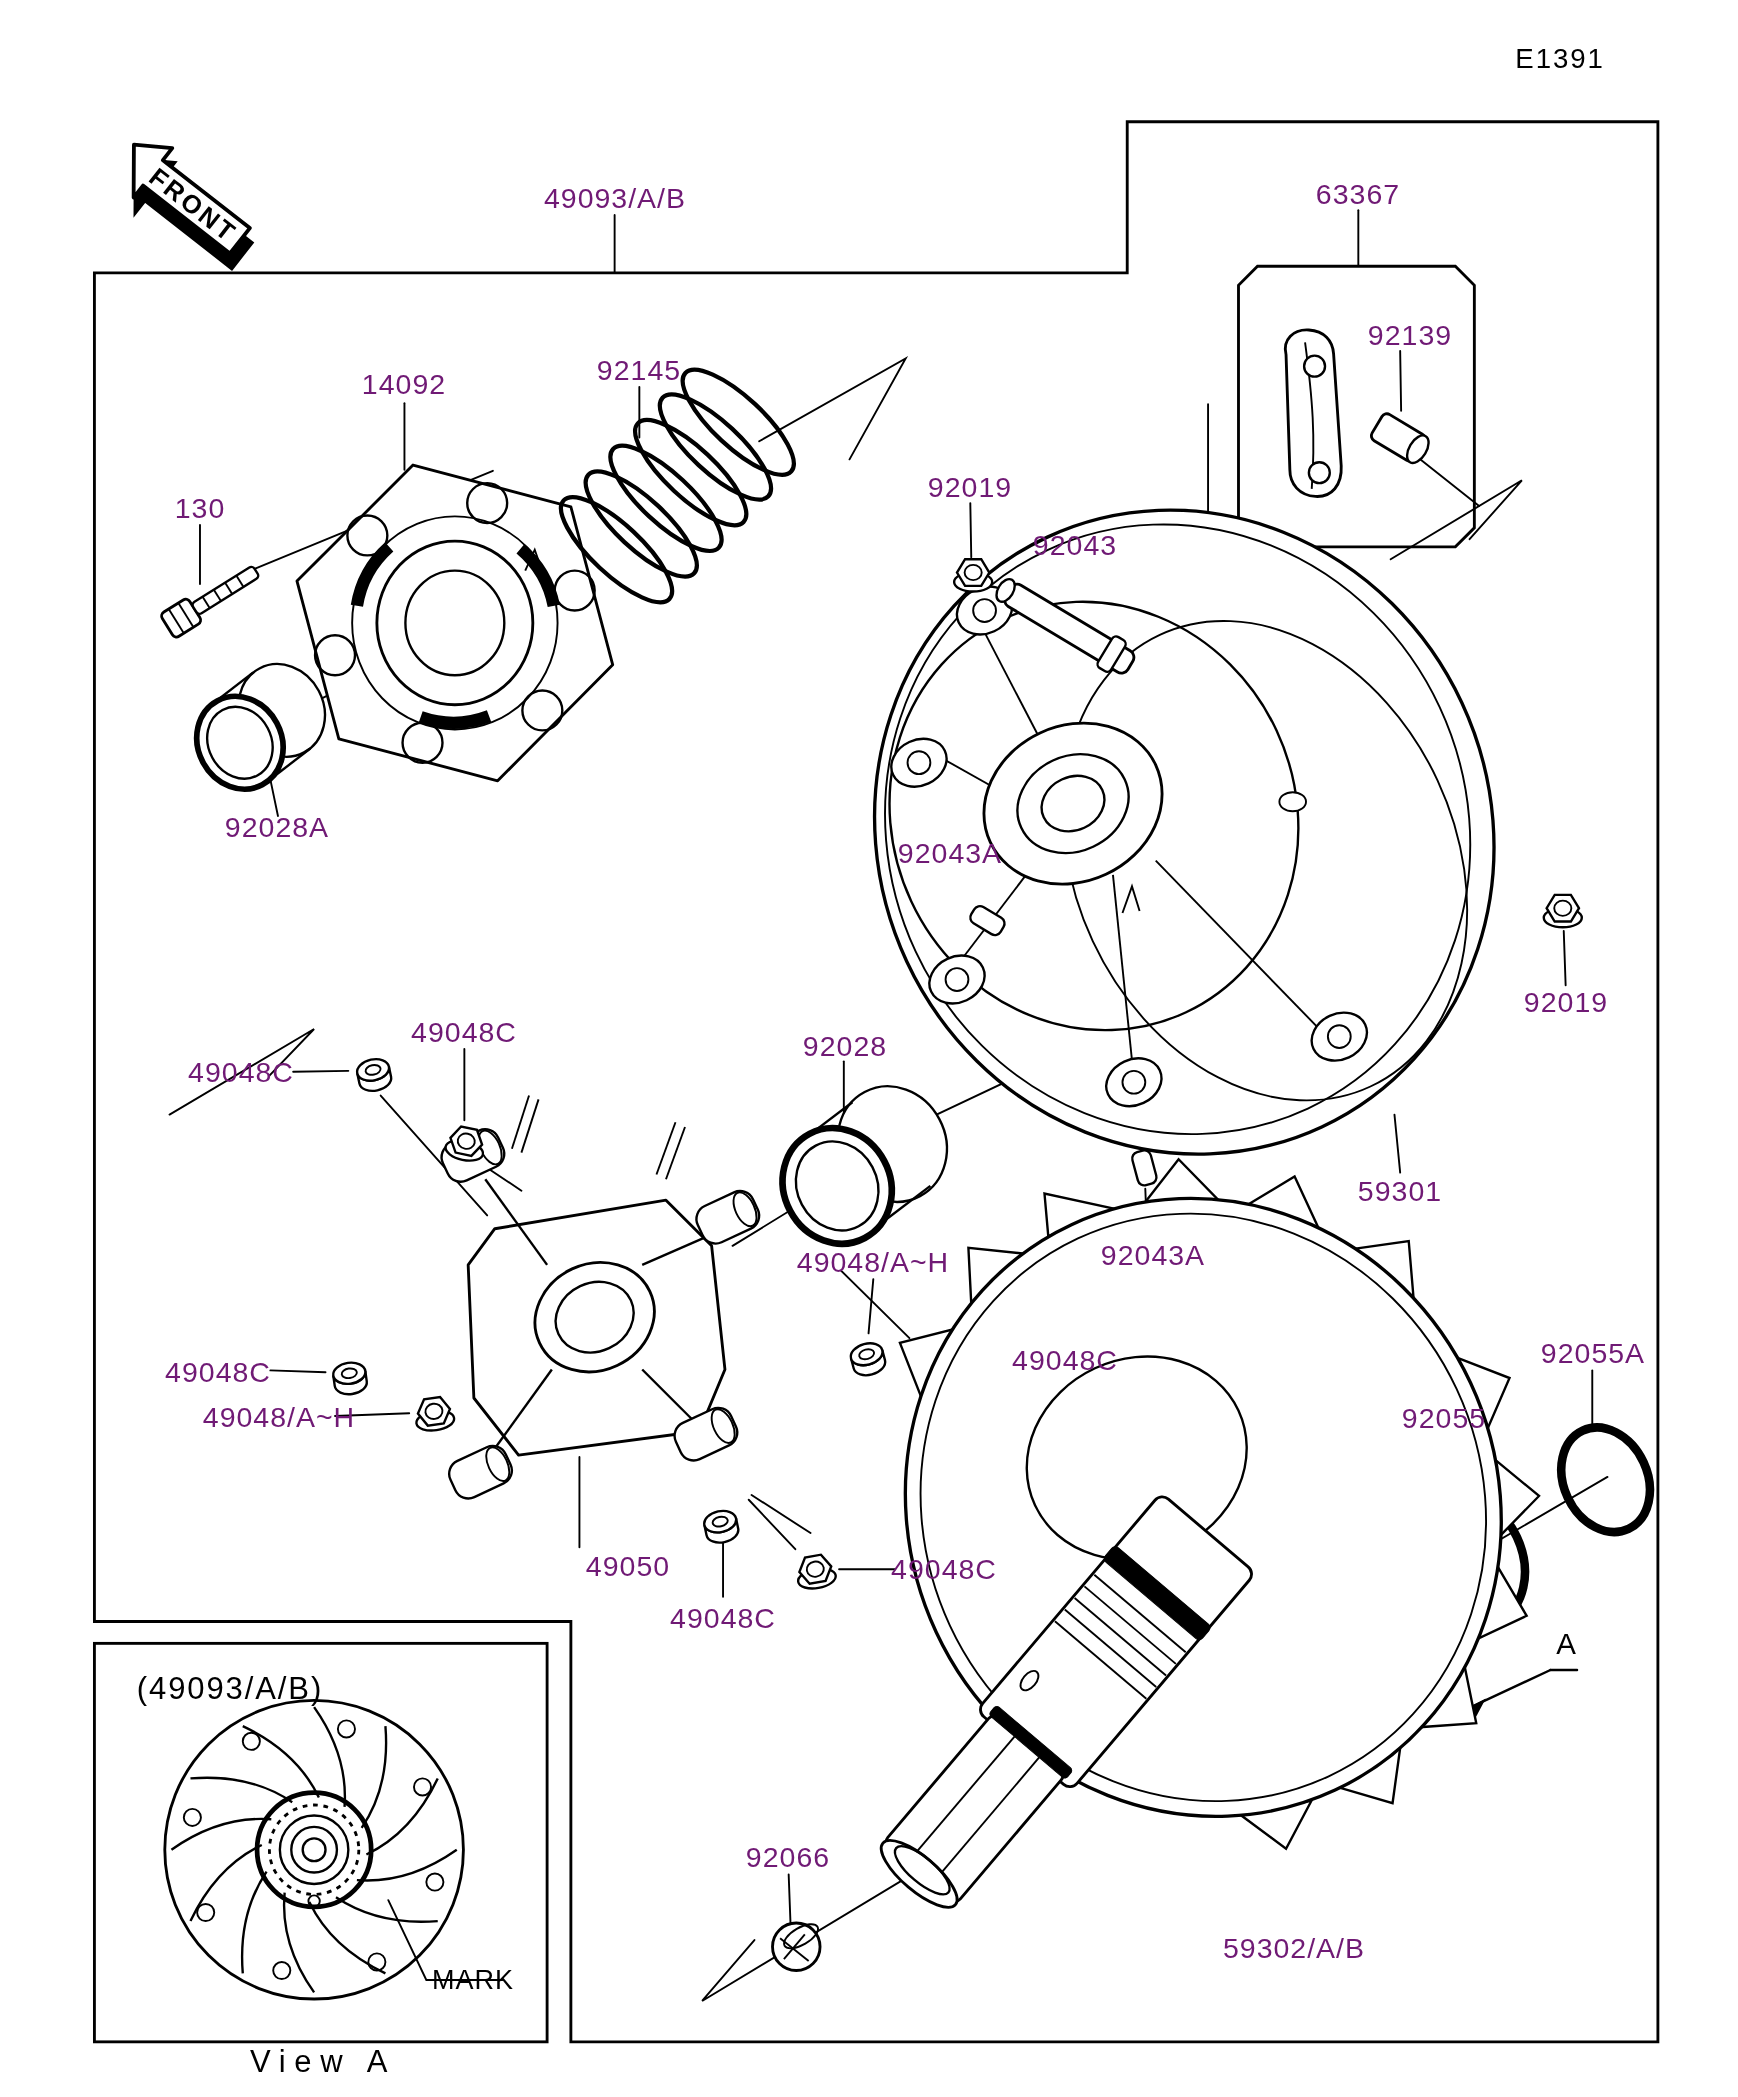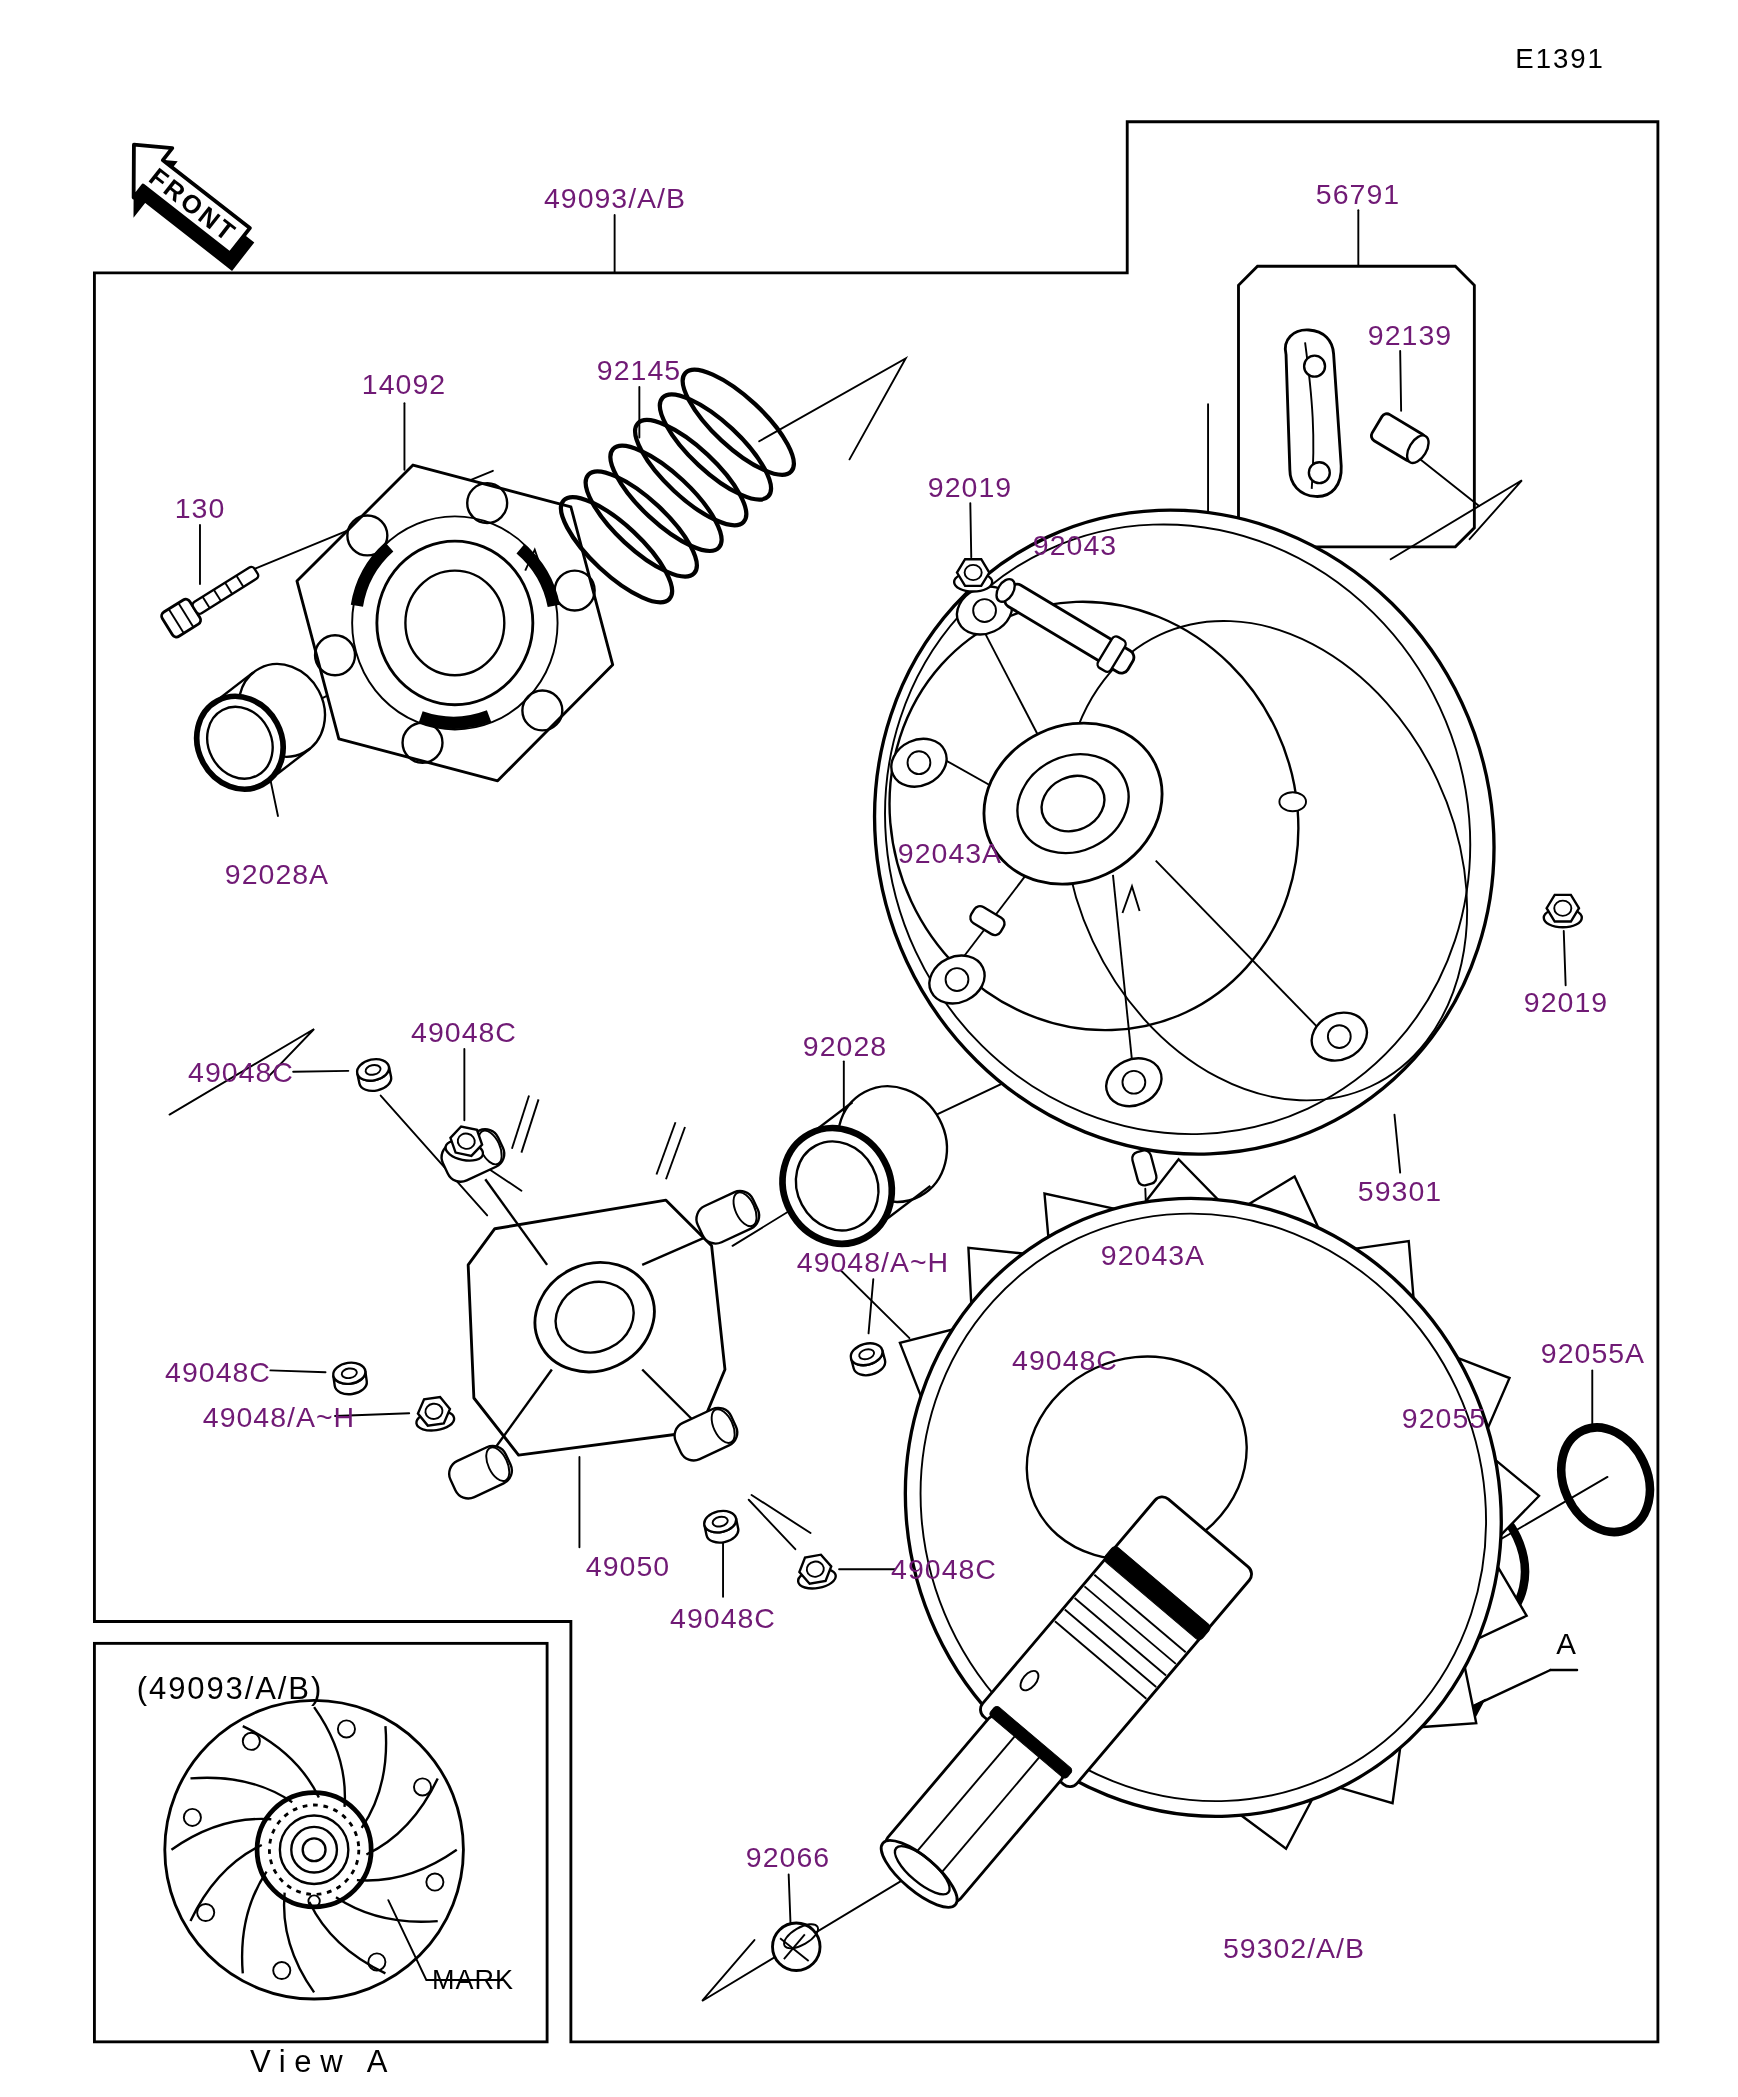--- a/index.html
+++ b/index.html
@@ -349,23 +349,23 @@
 <div class="inset-group-label" style="left:230px;top:1689px;">(49093/A/B)</div>
 <div class="mark-label" style="left:473px;top:1980px;">MARK</div>
 <div class="view-label" style="left:323px;top:2062px;">View A</div>
 <div id="labels-layer">
       <span class="part-label" style="left: 615px; top: 198px;">49093/A/B</span>
       <span class="part-label" style="left: 404px; top: 384px;">14092</span>
       <span class="part-label" style="left: 639px; top: 370px;">92145</span>
       <span class="part-label" style="left: 200px; top: 508px;">130</span>
       <span class="part-label" style="left: 970px; top: 487px;">92019</span>
       <span class="part-label" style="left: 1075px; top: 545px; text-align: center;">92043</span>
-      <span class="part-label" style="left: 1358px; top: 194px;">56791</span>
+      <span class="part-label" style="left: 1358px; top: 194px;">63367</span>
       <span class="part-label" style="left: 1400px; top: 335px; margin-left: 10px;">92139</span>
-      <span class="part-label" style="left: 277px; top: 874px; text-align: center;">92028A</span>
+      <span class="part-label" style="left: 277px; top: 827px; text-align: center;">92028A</span>
       <span class="part-label" style="left: 950px; top: 853px;">92043A</span>
       <span class="part-label" style="left: 1566px; top: 1002px;">92019</span>
       <span class="part-label" style="left: 845px; top: 1046px;">92028</span>
       <span class="part-label" style="left: 464px; top: 1032px;">49048C</span>
       <span class="part-label" style="left: 241px; top: 1072px;">49048C</span>
       <span class="part-label" style="left: 1400px; top: 1191px;">59301</span>
       <span class="part-label" style="left: 1153px; top: 1255px;">92043A</span>
       <span class="part-label" style="left: 873px; top: 1262px;">49048/A~H</span>
       <span class="part-label" style="left: 218px; top: 1372px;">49048C</span>
       <span class="part-label" style="left: 279px; top: 1417px;">49048/A~H</span>

